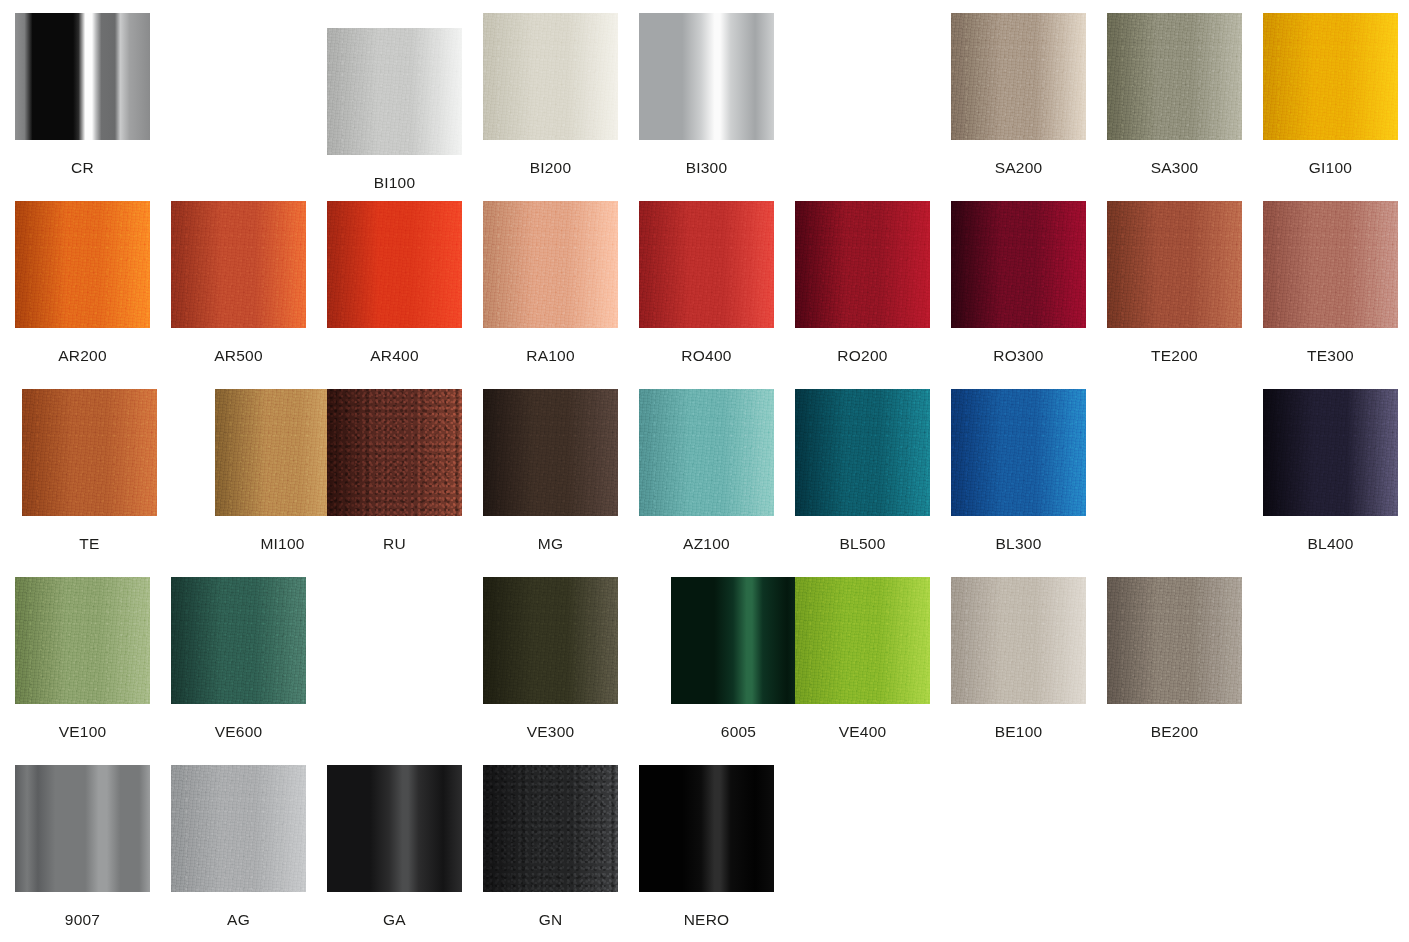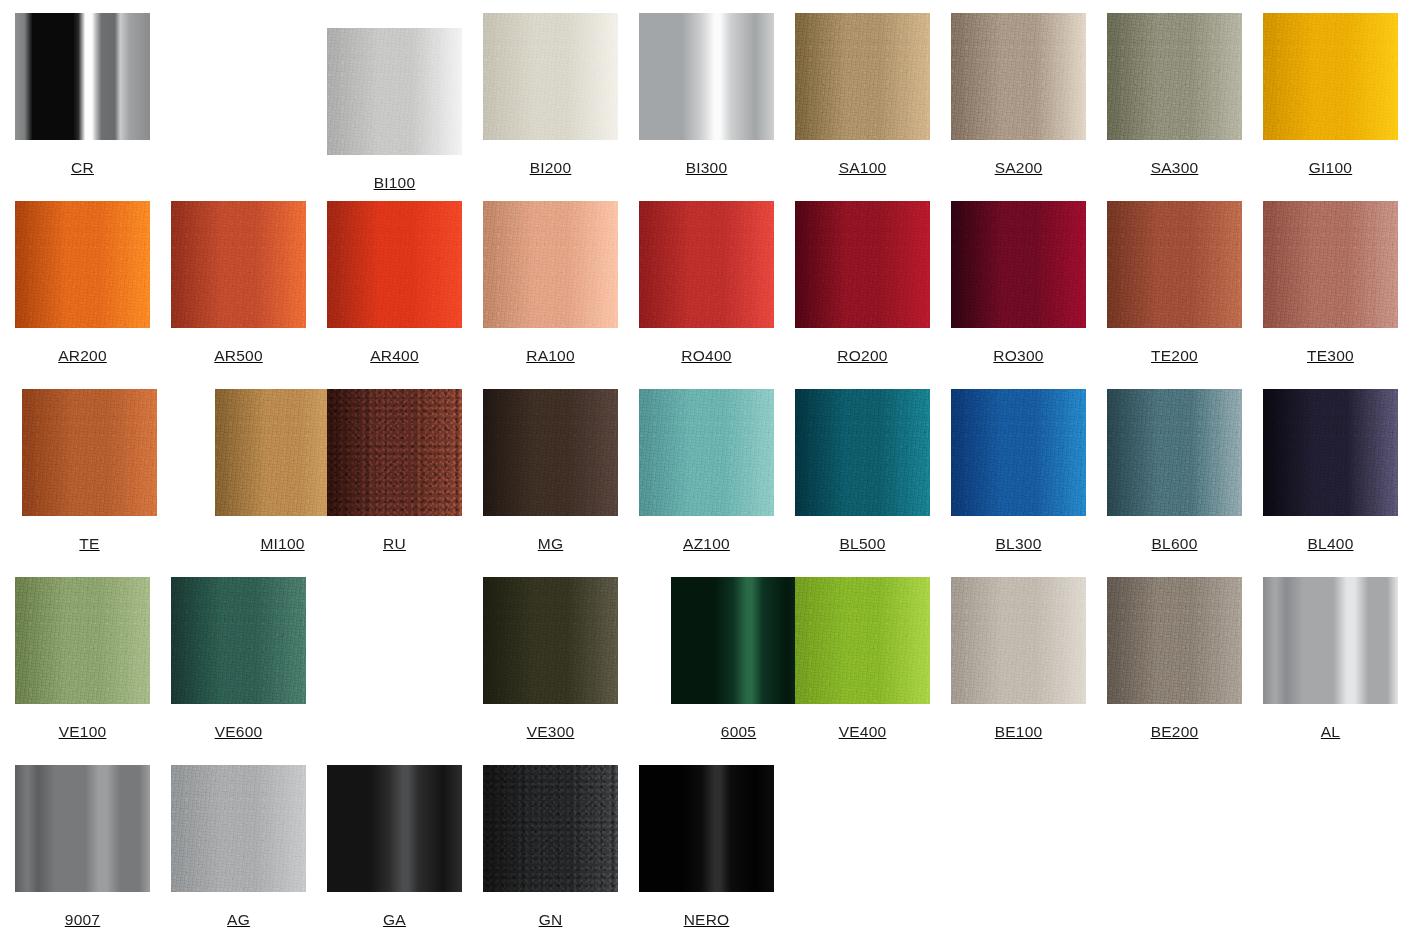--- a/index.html
+++ b/index.html
@@ -20,21 +20,20 @@
   .swatch-row {
     position: relative;
     height: 188px;
     width: 1409px;
   }
   .swatch-cell {
     position: absolute;
     top: 0;
     width: 110px;
     height: 188px;
-    text-decoration: underline;
   }
   .swatch-chip {
     width: 135px;
     height: 127px;
     margin-top: 13px;
     position: relative;
     overflow: hidden;
   }
   
   .swatch-chip.matte::after {
@@ -111,24 +110,20 @@
         <div class="swatch-label">BI100</div>
       </div>
       <div class="swatch-cell" style="left: 483px;">
         <div class="swatch-chip matte" style="background: linear-gradient(90deg, rgb(195, 192, 176) 0%, rgb(217, 214, 201) 38%, rgb(217, 214, 201) 62%, rgb(243, 241, 233) 100%);"></div>
         <div class="swatch-label">BI200</div>
       </div>
       <div class="swatch-cell" style="left: 639px;">
         <div class="swatch-chip" style="background: linear-gradient(90deg, rgb(163, 166, 168) 0%, rgb(163, 166, 168) 32%, rgb(205, 207, 208) 46%, rgb(251, 251, 251) 56%, rgb(251, 251, 251) 60%, rgb(205, 207, 208) 68%, rgb(163, 166, 168) 86%, rgb(205, 207, 208) 100%);"></div>
         <div class="swatch-label">BI300</div>
       </div>
-      <div class="swatch-cell" style="left: 795px;">
-        <div class="swatch-chip matte" style="background: linear-gradient(90deg, rgb(118, 96, 56) 0%, rgb(171, 143, 102) 38%, rgb(171, 143, 102) 62%, rgb(211, 180, 137) 100%);"></div>
-        <div class="swatch-label">SA100</div>
-      </div>
       <div class="swatch-cell" style="left: 951px;">
         <div class="swatch-chip matte" style="background: linear-gradient(90deg, rgb(125, 108, 92) 0%, rgb(168, 150, 132) 38%, rgb(168, 150, 132) 62%, rgb(226, 214, 198) 100%);"></div>
         <div class="swatch-label">SA200</div>
       </div>
       <div class="swatch-cell" style="left: 1107px;">
         <div class="swatch-chip matte" style="background: linear-gradient(90deg, rgb(101, 101, 79) 0%, rgb(141, 140, 120) 38%, rgb(141, 140, 120) 62%, rgb(182, 181, 163) 100%);"></div>
         <div class="swatch-label">SA300</div>
       </div>
       <div class="swatch-cell" style="left: 1263px;">
         <div class="swatch-chip matte" style="background: linear-gradient(90deg, rgb(207, 143, 0) 0%, rgb(236, 171, 4) 38%, rgb(236, 171, 4) 62%, rgb(252, 201, 19) 100%);"></div>
@@ -195,24 +190,20 @@
         <div class="swatch-label">AZ100</div>
       </div>
       <div class="swatch-cell" style="left: 795px;">
         <div class="swatch-chip matte" style="background: linear-gradient(90deg, rgb(3, 50, 62) 0%, rgb(13, 90, 104) 38%, rgb(13, 90, 104) 62%, rgb(24, 126, 142) 100%);"></div>
         <div class="swatch-label">BL500</div>
       </div>
       <div class="swatch-cell" style="left: 951px;">
         <div class="swatch-chip matte" style="background: linear-gradient(90deg, rgb(11, 53, 112) 0%, rgb(22, 88, 156) 38%, rgb(22, 88, 156) 62%, rgb(36, 132, 200) 100%);"></div>
         <div class="swatch-label">BL300</div>
       </div>
-      <div class="swatch-cell" style="left: 1107px;">
-        <div class="swatch-chip matte" style="background: linear-gradient(90deg, rgb(38, 66, 74) 0%, rgb(74, 111, 121) 38%, rgb(74, 111, 121) 62%, rgb(143, 169, 174) 100%);"></div>
-        <div class="swatch-label">BL600</div>
-      </div>
       <div class="swatch-cell" style="left: 1263px;">
         <div class="swatch-chip matte" style="background: linear-gradient(90deg, rgb(10, 8, 16) 0%, rgb(32, 29, 49) 38%, rgb(32, 29, 49) 62%, rgb(90, 85, 116) 100%);"></div>
         <div class="swatch-label">BL400</div>
       </div>
     </div>
     <div class="swatch-row">
       <div class="swatch-cell" style="left: 15px;">
         <div class="swatch-chip matte" style="background: linear-gradient(90deg, rgb(102, 122, 71) 0%, rgb(137, 160, 106) 38%, rgb(137, 160, 106) 62%, rgb(165, 185, 133) 100%);"></div>
         <div class="swatch-label">VE100</div>
       </div>
@@ -233,24 +224,20 @@
         <div class="swatch-label">VE400</div>
       </div>
       <div class="swatch-cell" style="left: 951px;">
         <div class="swatch-chip matte" style="background: linear-gradient(90deg, rgb(158, 149, 138) 0%, rgb(192, 184, 172) 38%, rgb(192, 184, 172) 62%, rgb(222, 216, 207) 100%);"></div>
         <div class="swatch-label">BE100</div>
       </div>
       <div class="swatch-cell" style="left: 1107px;">
         <div class="swatch-chip matte" style="background: linear-gradient(90deg, rgb(94, 84, 75) 0%, rgb(135, 124, 112) 38%, rgb(135, 124, 112) 62%, rgb(169, 160, 149) 100%);"></div>
         <div class="swatch-label">BE200</div>
       </div>
-      <div class="swatch-cell" style="left: 1263px;">
-        <div class="swatch-chip" style="background: linear-gradient(90deg, rgb(138, 140, 143) 0%, rgb(166, 167, 169) 9%, rgb(138, 140, 143) 17%, rgb(166, 167, 169) 30%, rgb(166, 167, 169) 52%, rgb(228, 229, 230) 62%, rgb(228, 229, 230) 68%, rgb(166, 167, 169) 78%, rgb(166, 167, 169) 92%, rgb(228, 229, 230) 100%);"></div>
-        <div class="swatch-label">AL</div>
-      </div>
     </div>
     <div class="swatch-row">
       <div class="swatch-cell" style="left: 15px;">
         <div class="swatch-chip" style="background: linear-gradient(90deg, rgb(92, 94, 96) 0%, rgb(119, 121, 122) 9%, rgb(92, 94, 96) 17%, rgb(119, 121, 122) 30%, rgb(119, 121, 122) 52%, rgb(155, 157, 158) 62%, rgb(155, 157, 158) 68%, rgb(119, 121, 122) 78%, rgb(119, 121, 122) 92%, rgb(155, 157, 158) 100%);"></div>
         <div class="swatch-label">9007</div>
       </div>
       <div class="swatch-cell" style="left: 171px;">
         <div class="swatch-chip matte" style="background: linear-gradient(90deg, rgb(142, 145, 147) 0%, rgb(168, 170, 172) 38%, rgb(168, 170, 172) 62%, rgb(198, 200, 202) 100%);"></div>
         <div class="swatch-label">AG</div>
       </div>

